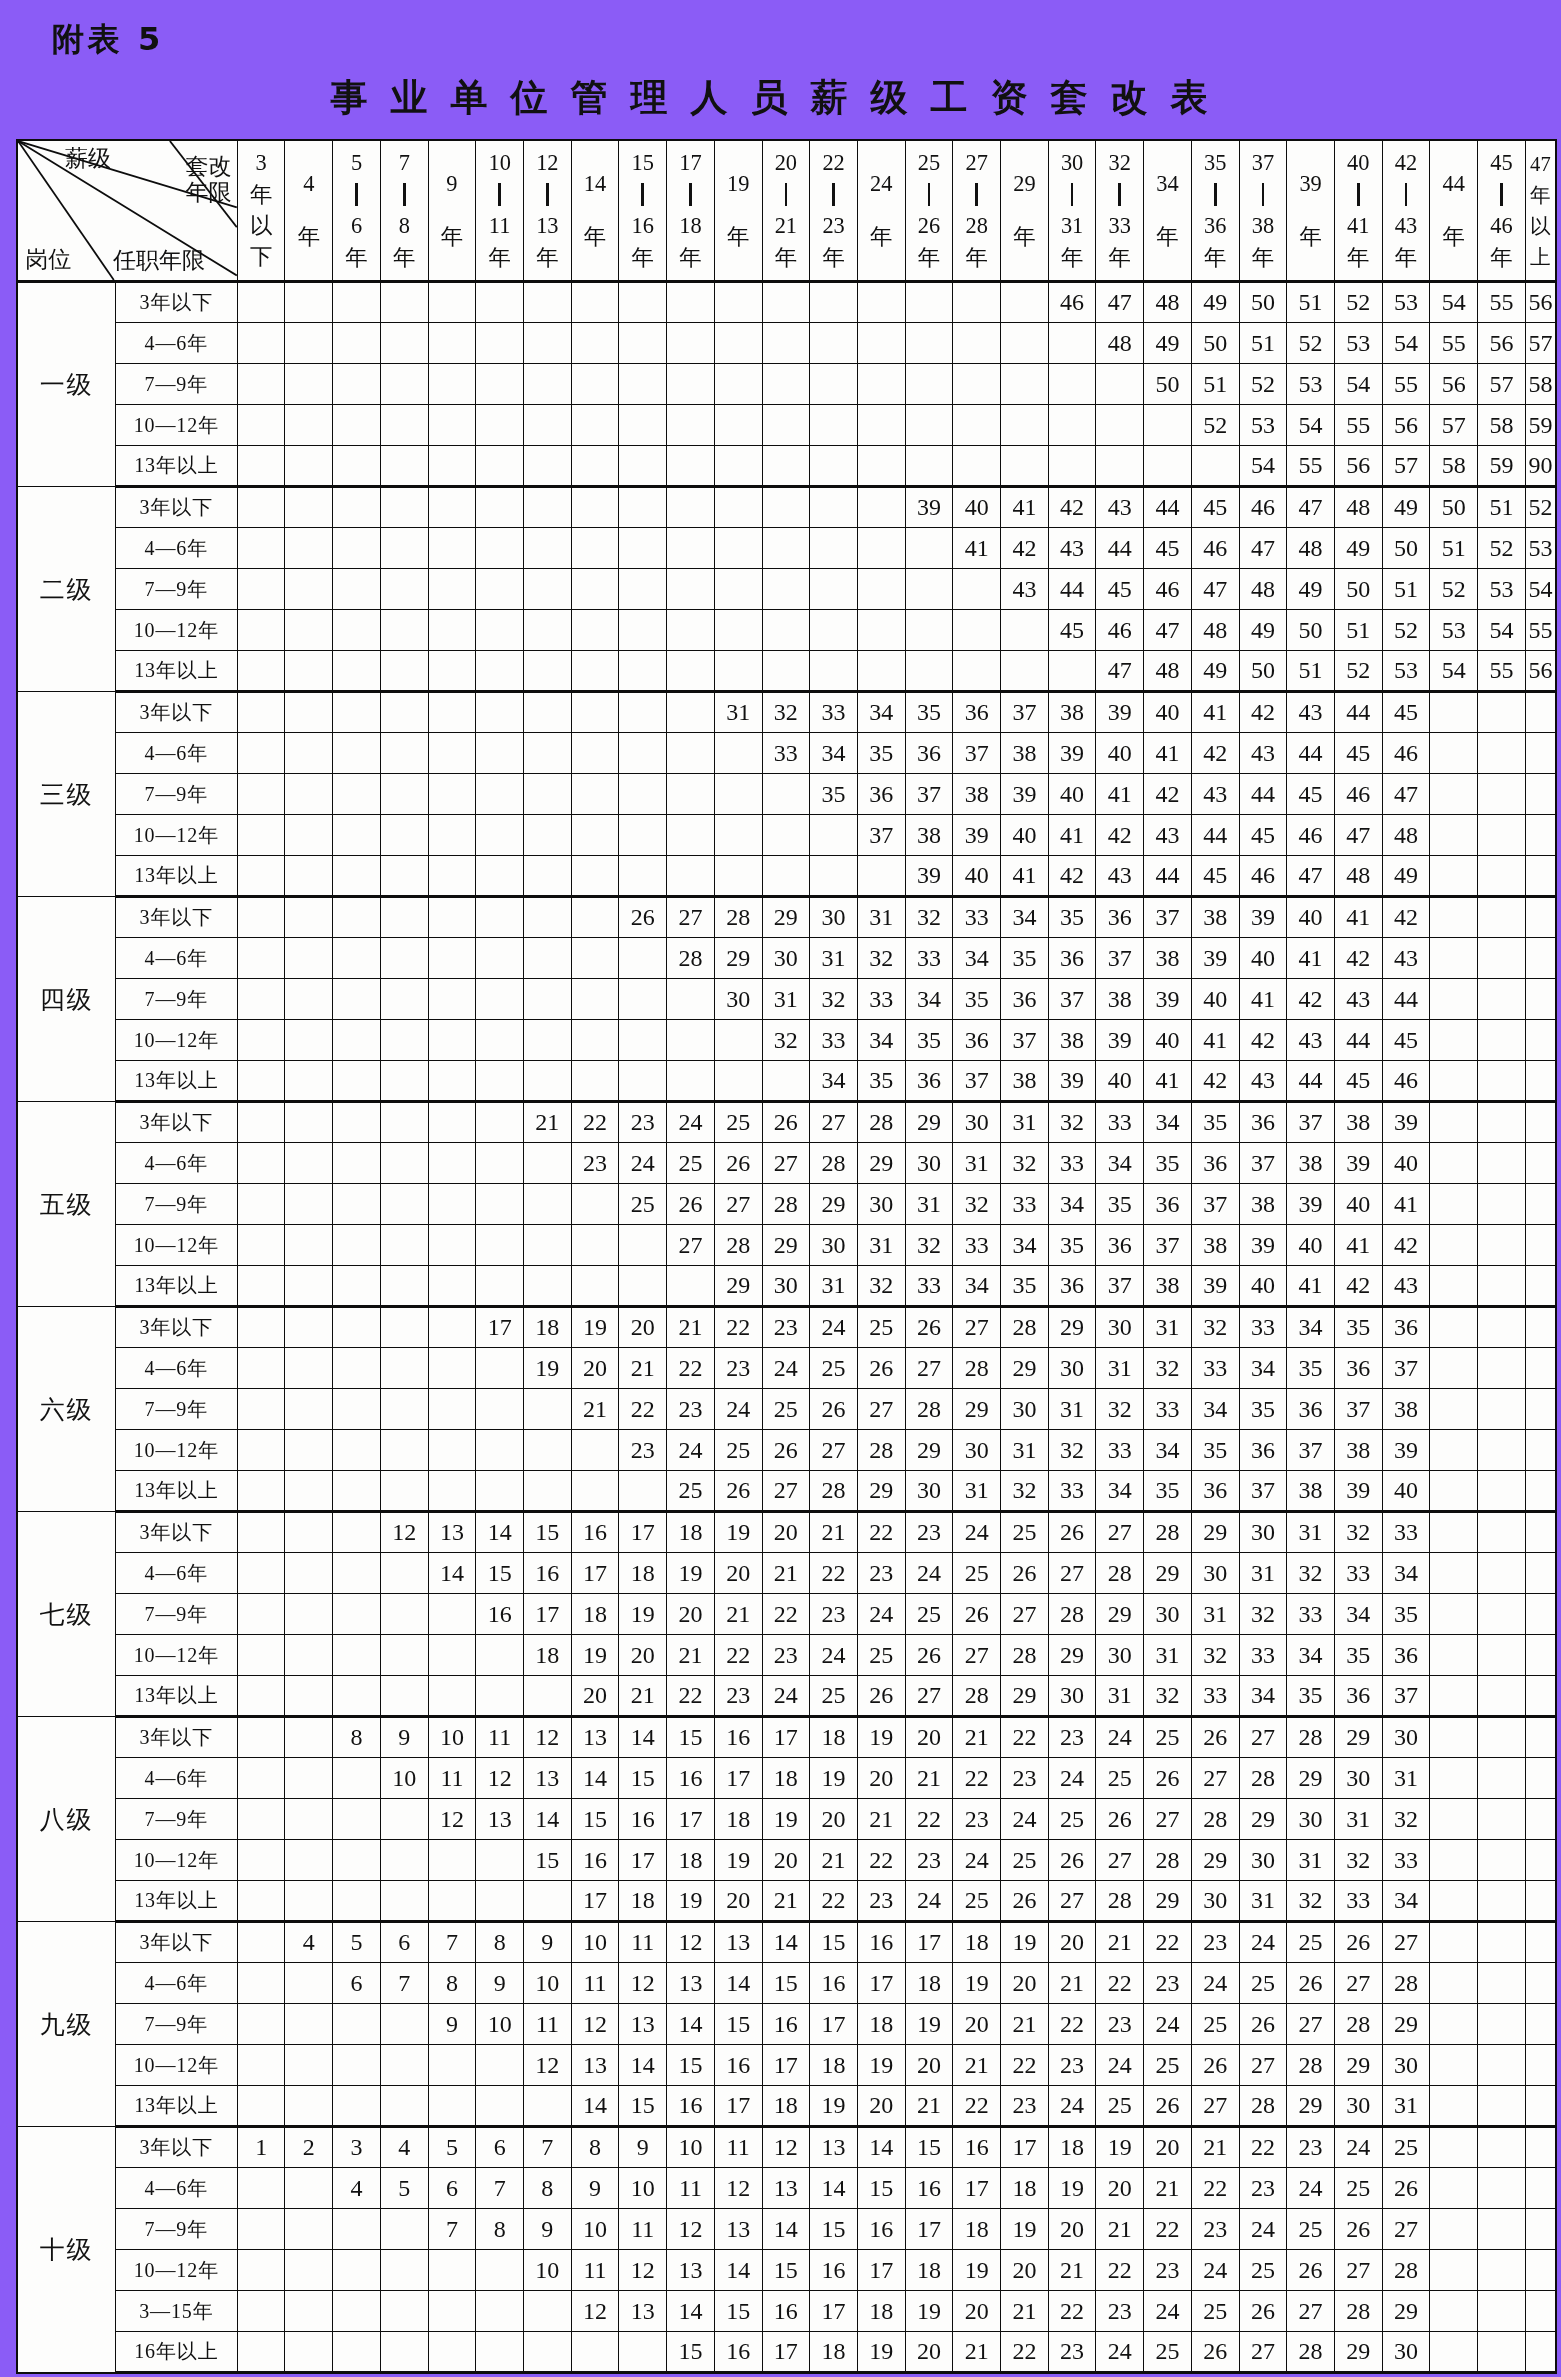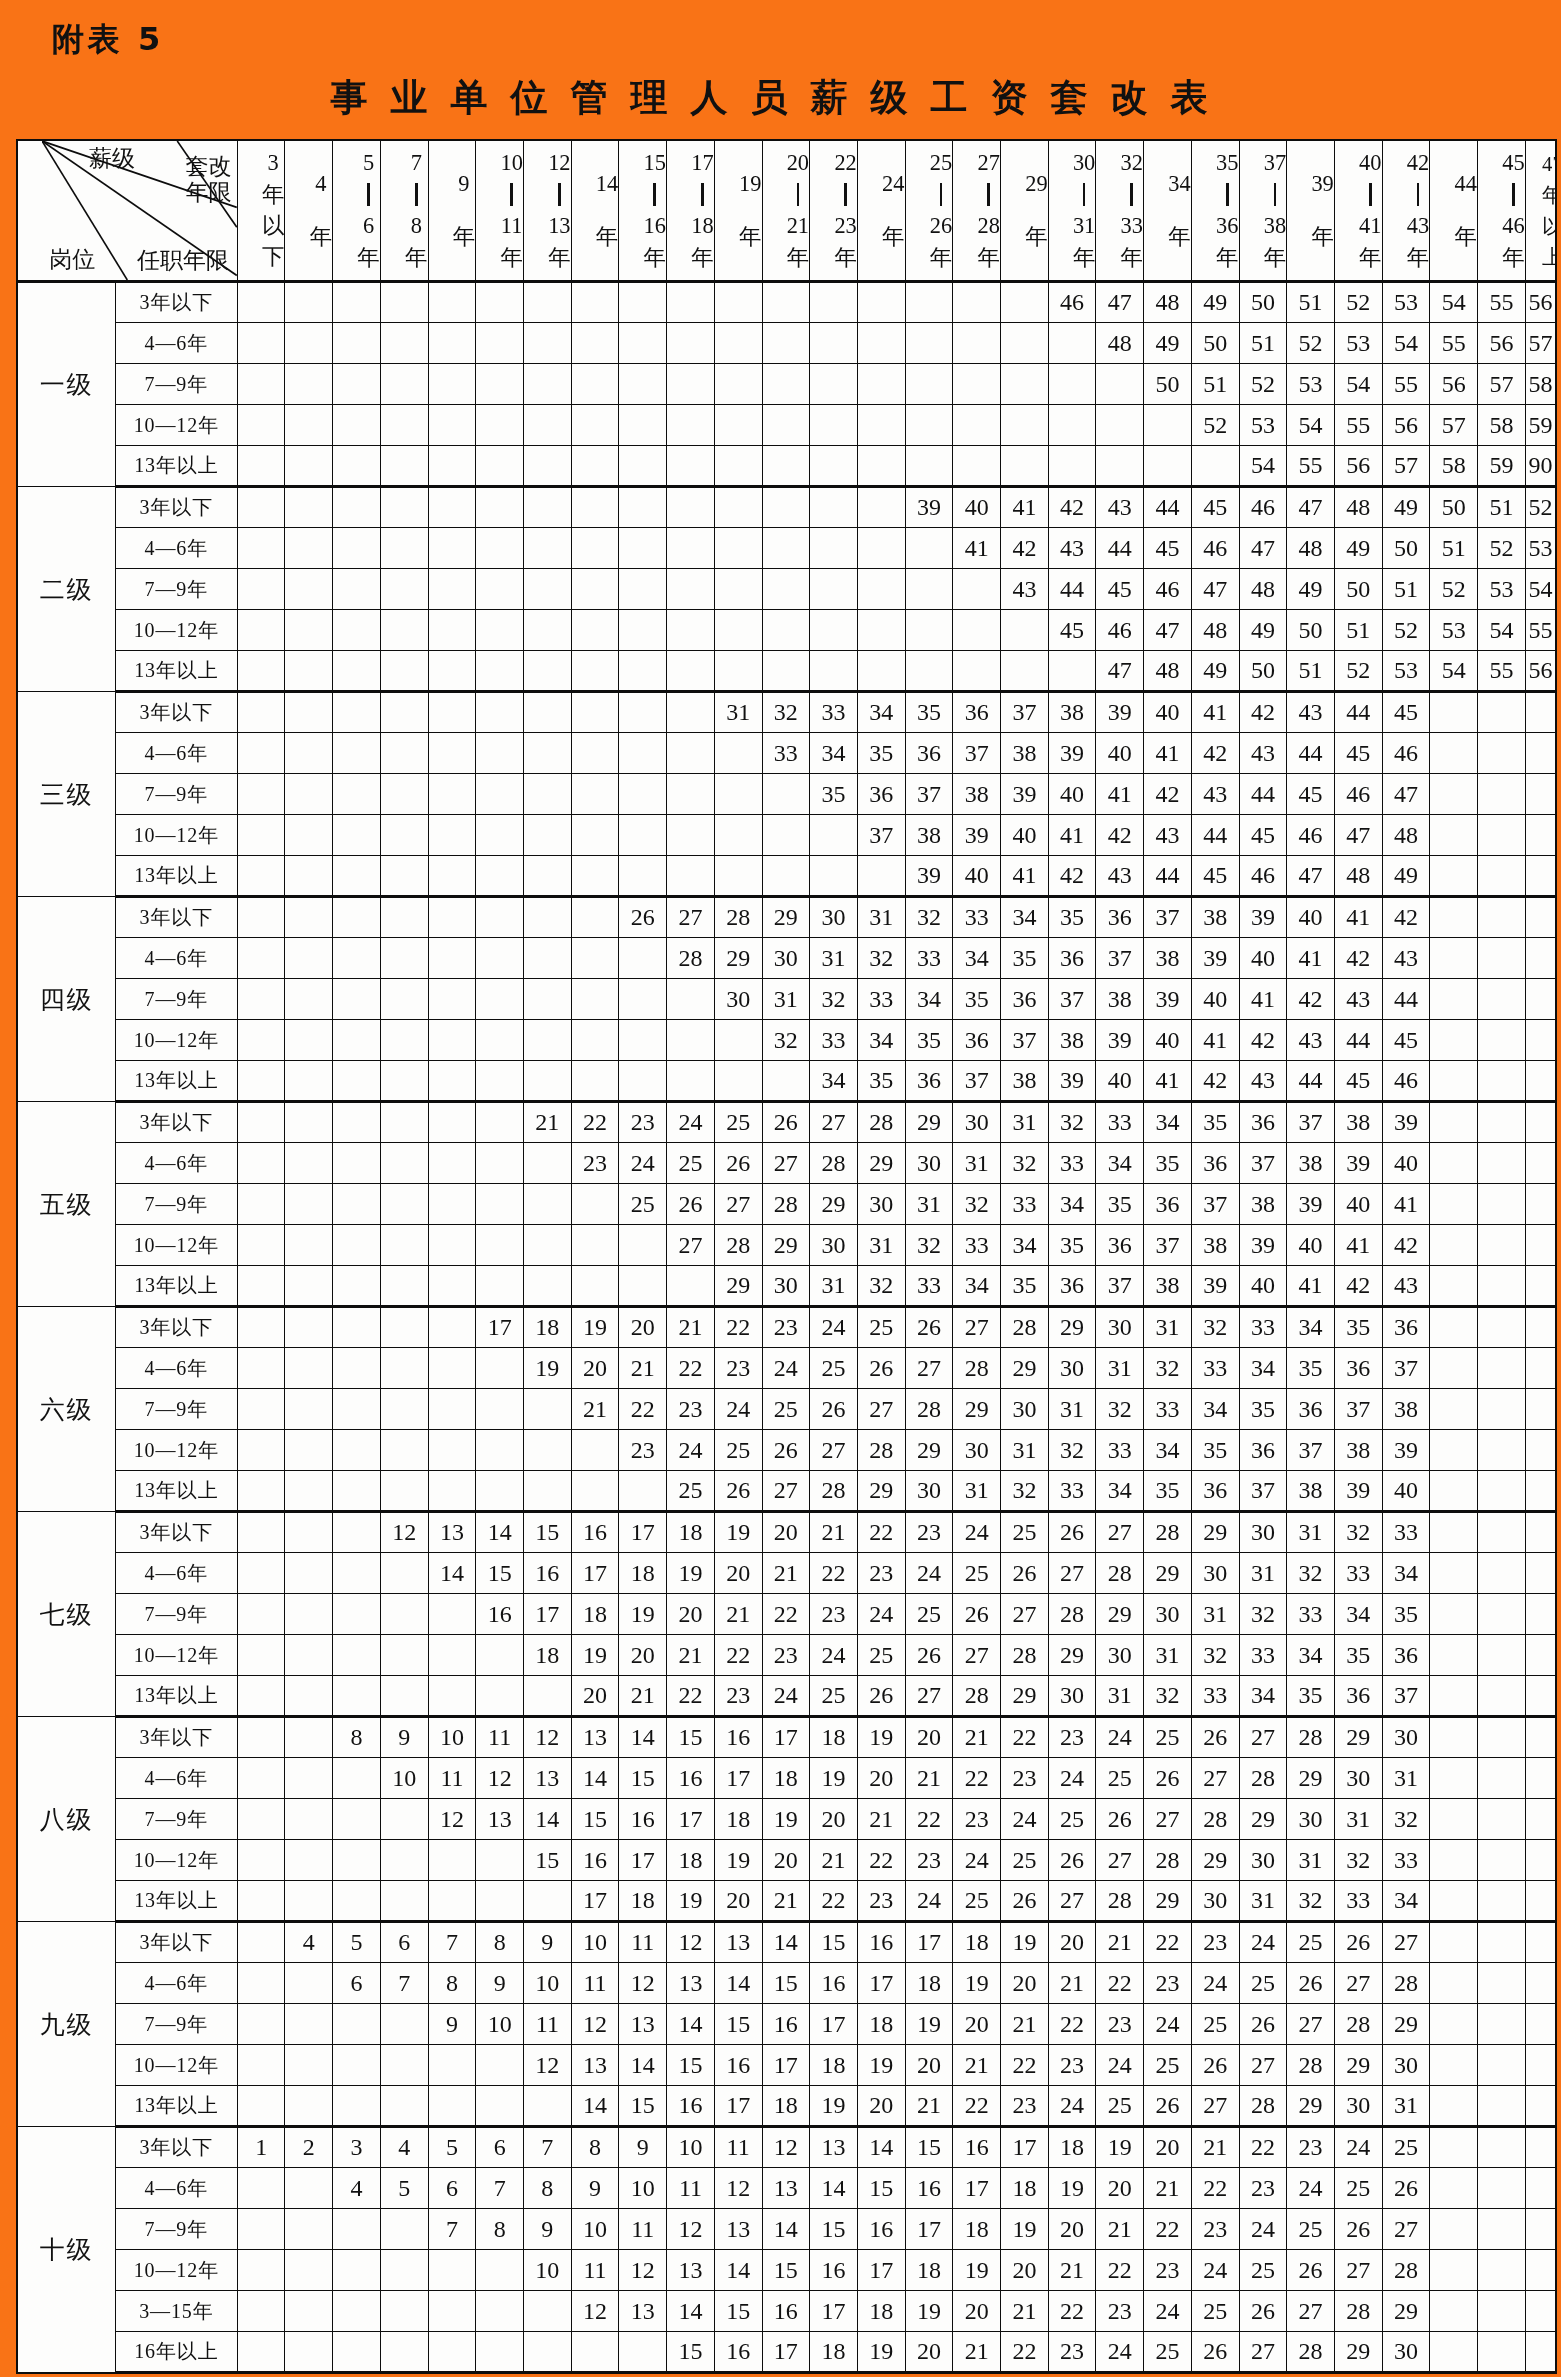--- a/index.html
+++ b/index.html
@@ -1,18 +1,18 @@
 <!DOCTYPE html>
 <html style="font-size:14.3px"><head>
 <meta charset="utf-8">
 <style>
   html,body{margin:0;padding:0;background:#e8e8e6;}
   body{width:1561px;height:2377px;position:relative;overflow:hidden;
        font-family:"Liberation Serif","DejaVu Serif",serif;color:#111;}
-  .sheet{position:absolute;inset:0;background:#f97316;}
+  .sheet{position:absolute;inset:0;background:#8b5cf6;}
   .annex{position:absolute;left:52px;top:18px;font-size:32px;font-weight:bold;
          font-family:"DejaVu Sans","Liberation Sans",sans-serif;letter-spacing:3.6px;}
   .title{position:absolute;left:0;top:73px;width:100%;text-align:center;
          font-size:37px;font-weight:bold;letter-spacing:23px;
          font-family:"DejaVu Sans","Liberation Sans",sans-serif;white-space:nowrap;}
   table.grid{position:absolute;left:16px;top:139px;width:1541px;
              border-collapse:collapse;table-layout:fixed;background:#fdfdfc;}
   table.grid td,table.grid th{border:1.8px solid #0d0d0d;padding:0;margin:0;
              text-align:center;vertical-align:middle;overflow:hidden;}
   table.grid{border:2.7px solid #0d0d0d;}
@@ -29,21 +29,21 @@
   .lab-tenure{left:95px;bottom:5.4px;}
   .vstack{display:flex;flex-direction:column;align-items:center;justify-content:space-evenly;
           height:135px;font-size:22.4px;font-weight:normal;line-height:1;}
   .vstack .vdash{width:2.7px;height:23px;background:#111;}
   th.colhead{font-weight:normal;}
   th.colhead.c-last .vstack{font-size:20.6px;letter-spacing:0;}
   td.level{font-size:25px;letter-spacing:1.8px;}
   td.tenure{font-size:20px;letter-spacing:0.9px;}
   td.grade{font-size:24px;}
   tr.lvl-end td{border-bottom:3.6px solid #0d0d0d;}
-  tr.hdr th{border-bottom:3.6px solid #0d0d0d;padding-left:24px;}
+  tr.hdr th{border-bottom:3.6px solid #0d0d0d;}
 </style>
 </head>
 <body>
 
 <div class="sheet">
   <div class="annex">附表 5</div>
   <div class="title">事业单位管理人员薪级工资套改表</div>
 
   <table class="grid">
     <colgroup id="cols">

